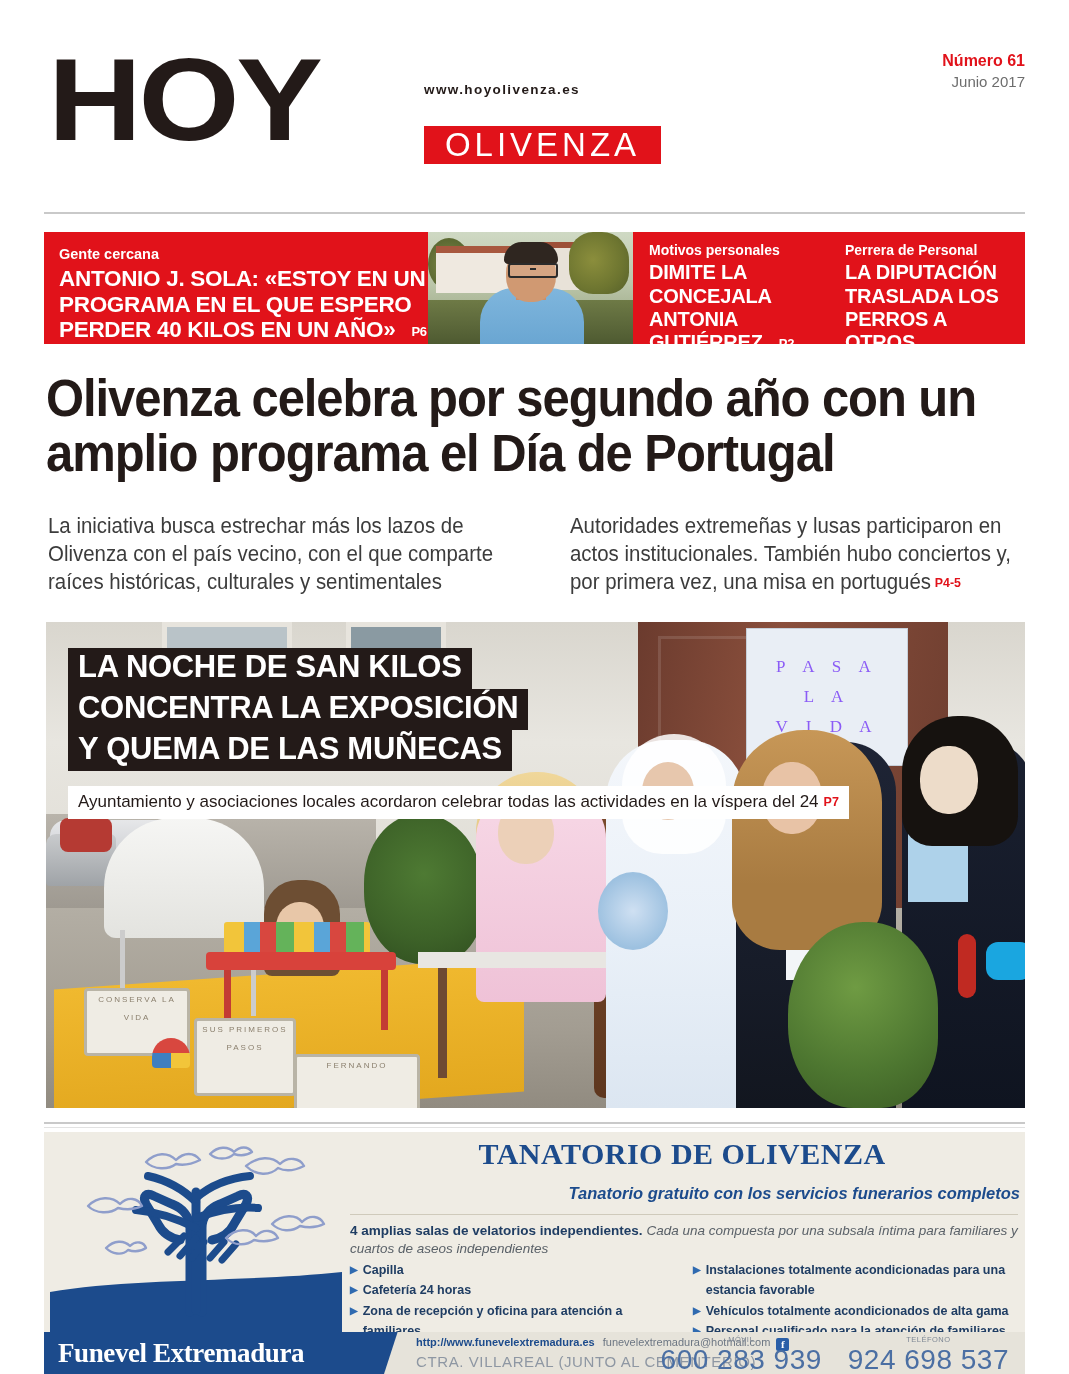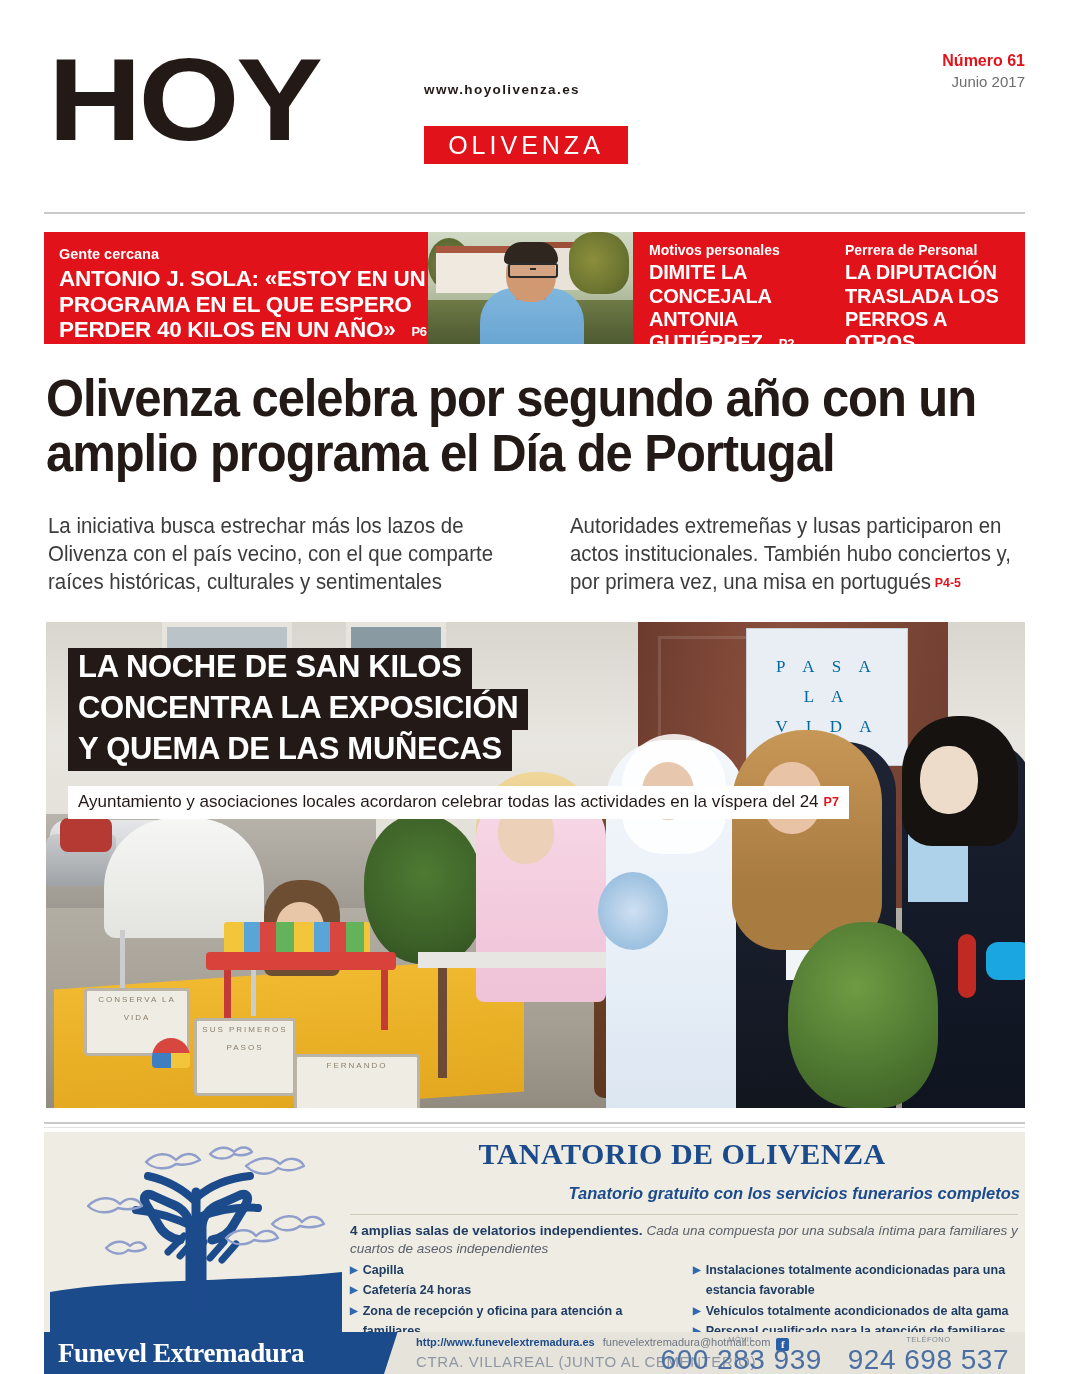--- a/index.html
+++ b/index.html
@@ -48,25 +48,25 @@
     top: 82px;
     font-size: 13.5px;
     font-weight: bold;
     letter-spacing: 1.4px;
     color: #231a18;
   }
   .olivenza-badge {
     position: absolute;
     left: 424px;
     top: 126px;
-    width: 204px;
+    width: 237px;
     height: 38px;
     background: #e1121a;
     color: #ffffff;
-    font-size: 25px;
+    font-size: 33px;
     font-weight: normal;
     letter-spacing: 4px;
     display: flex;
     align-items: center;
     justify-content: center;
   }
   .issue-block {
     position: absolute;
     right: 44px;
     top: 50px;
@@ -251,21 +251,21 @@
     position: absolute; left: 592px; top: 0; width: 310px; height: 300px;
     background: linear-gradient(100deg, #6b3b2e, #8a4f3c 40%, #6d3d2f);
   }
   .ph-door-panel {
     position: absolute; left: 612px; top: 14px; width: 120px; height: 270px;
     border: 3px solid rgba(255,255,255,0.12);
   }
   .ph-sign {
     position: absolute; left: 700px; top: 6px; width: 160px; height: 136px;
     background: #e9eef5; border: 1px solid #c7cfd9;
-    color: #0369a1; font-size: 17px; letter-spacing: 7px;
+    color: #8b5cf6; font-size: 17px; letter-spacing: 7px;
     font-family: "Liberation Serif", serif;
     display: flex; flex-direction: column;
     align-items: center; justify-content: center; gap: 10px;
   }
   .ph-street {
     position: absolute; left: 0; top: 192px; width: 330px; height: 150px;
     background: linear-gradient(#b9b4ab, #8f8a82);
   }
   .ph-car {
     position: absolute; left: 4px; top: 198px; width: 180px; height: 66px;

